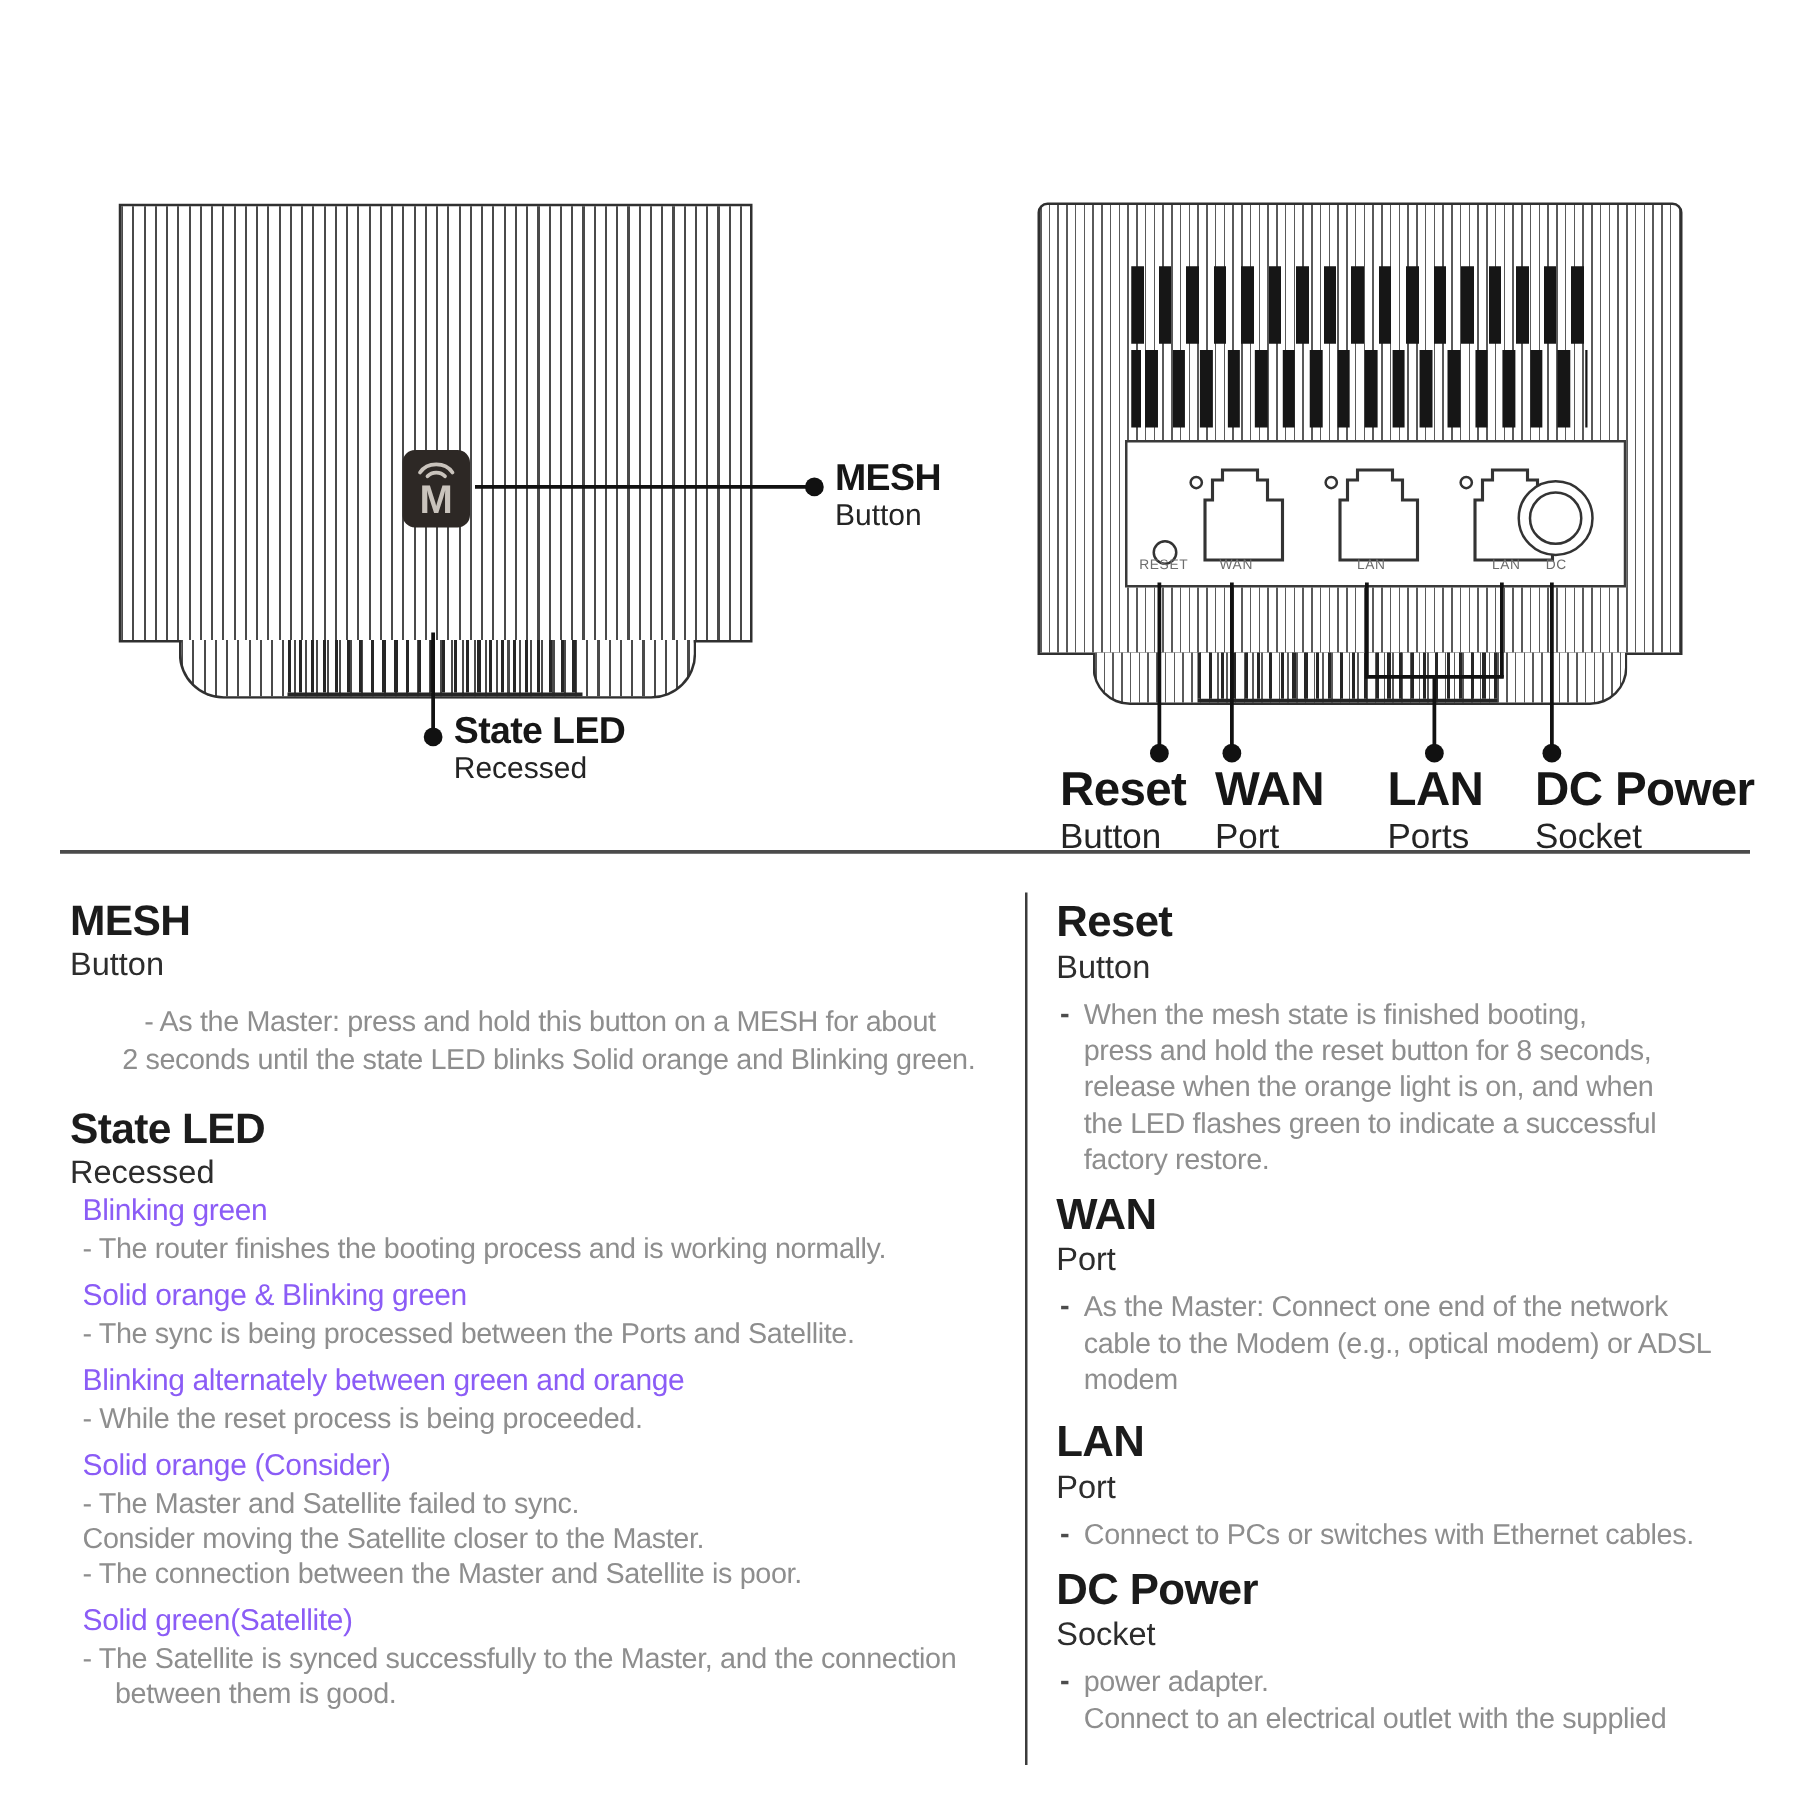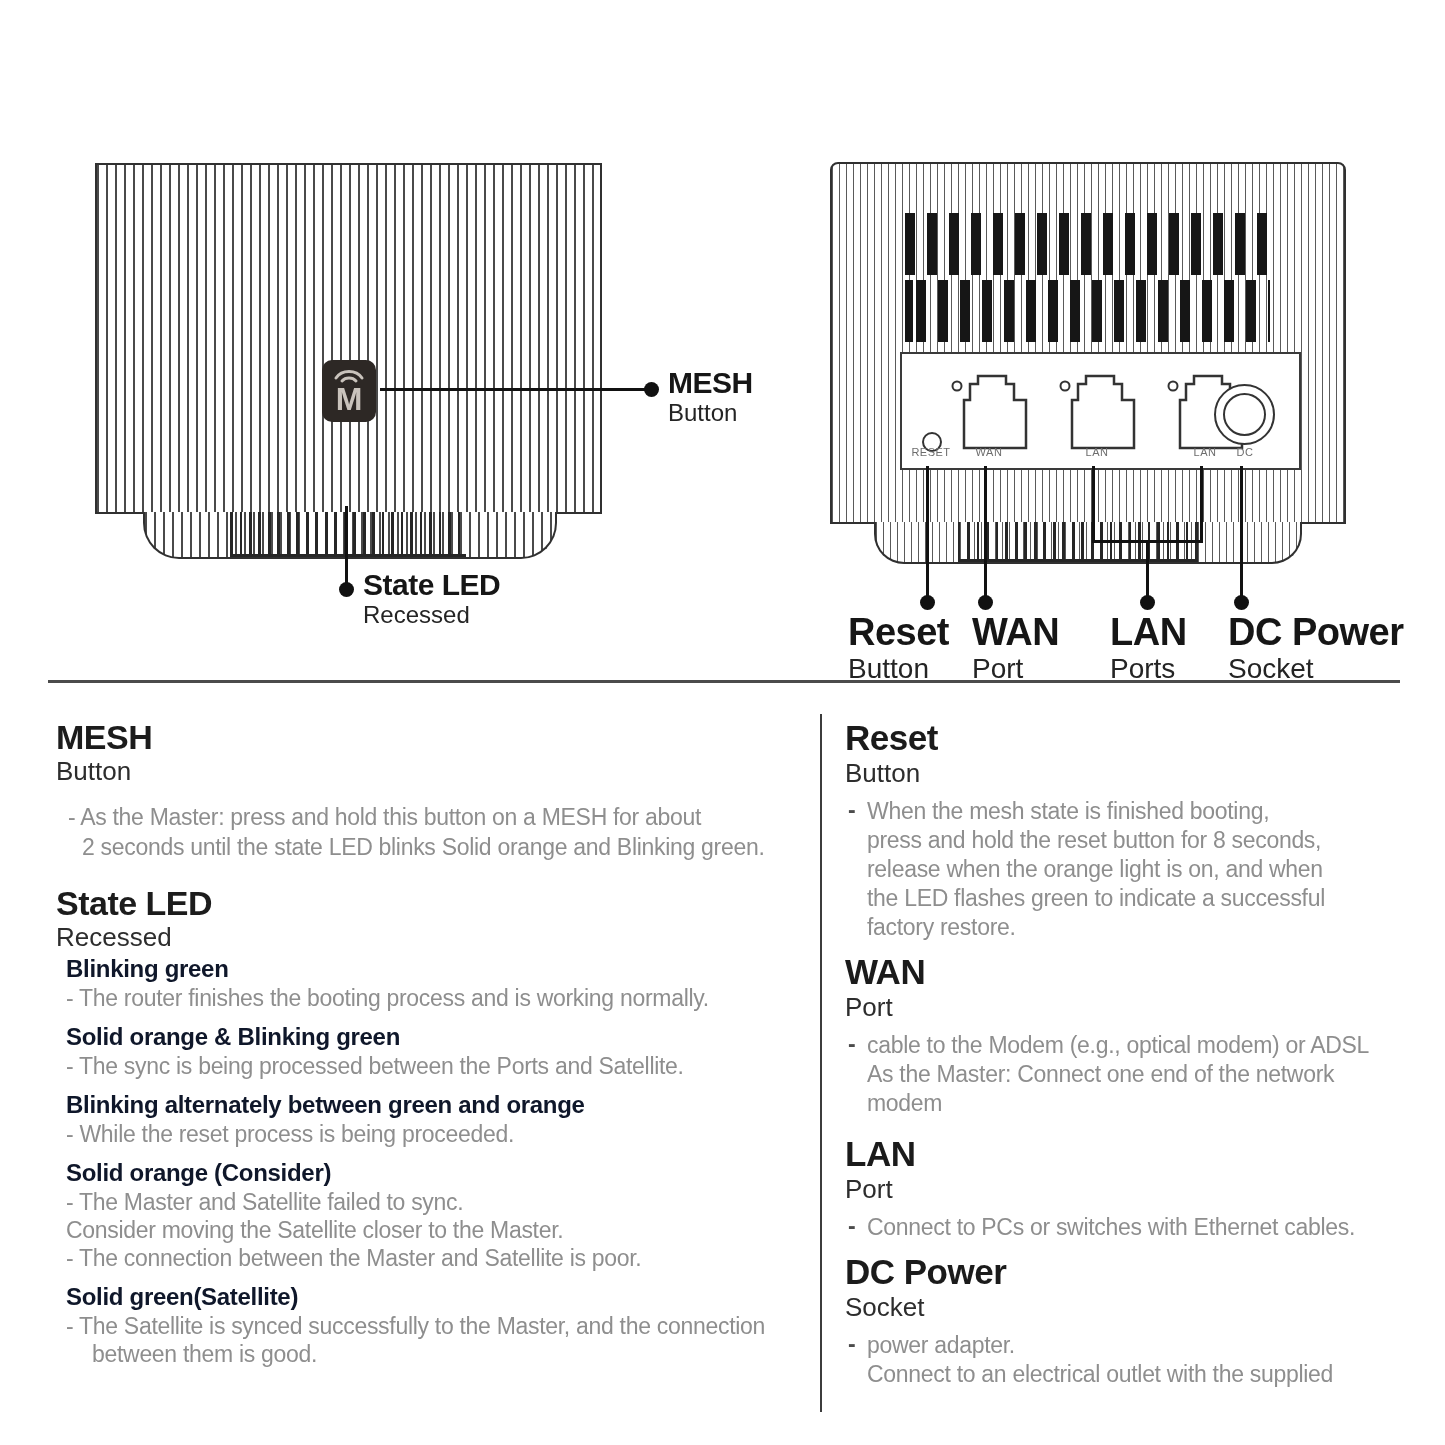--- a/index.html
+++ b/index.html
@@ -27,21 +27,21 @@
   .co-sub{font-size:24px;line-height:28px;color:#242424;}
   .co-title-lg{font-weight:700;font-size:38px;line-height:41px;color:#161616;letter-spacing:-0.5px;}
   .co-sub-lg{font-size:28px;line-height:32px;color:#242424;}
   .port-label{position:absolute;top:92px;transform:translateX(-50%);font-size:11px;color:#6d6d6d;letter-spacing:0.5px;}
 
   
   .sec-title{font-weight:700;font-size:34px;line-height:38px;color:#1c1c1c;letter-spacing:-0.5px;}
   .sec-sub{font-size:26px;line-height:30px;color:#2d2d2d;}
   .bodytxt{font-size:23px;line-height:30px;color:#8e8e8e;letter-spacing:-0.3px;}
   .led-item{margin-bottom:10px;}
-  .led-title{font-weight:700;font-size:24px;line-height:30px;color:#0f172a;letter-spacing:-0.3px;}
+  .led-title{font-weight:400;font-size:24px;line-height:30px;color:#8b5cf6;letter-spacing:-0.3px;}
   .led-line{font-size:23px;line-height:28px;color:#8e8e8e;letter-spacing:-0.3px;}
   .indent1{padding-left:14px;}
   .indent2{padding-left:26px;}
   .rc-title{font-weight:700;font-size:35px;line-height:39px;color:#1b1b1b;letter-spacing:-0.5px;}
   .rc-sub{font-size:26px;line-height:30px;color:#2d2d2d;margin-top:1px;}
   .rc-para{position:relative;margin-top:9px;padding-left:22px;font-size:23px;line-height:29px;color:#8e8e8e;letter-spacing:-0.3px;}
   .rc-dash{position:absolute;left:3px;top:-1px;font-weight:700;color:#4c4c4c;}
   .divider-h{background:#4b4b4b;}
   .divider-v{background:#3c3c3c;}
 </style>
@@ -142,21 +142,21 @@
     <div class="co-title-lg">DC Power</div>
     <div class="co-sub-lg">Socket</div>
   </div>
 
   <div class="abs divider-h" style="left:48px;top:680px;width:1352px;height:3px;"></div>
   <div class="abs divider-v" style="left:820px;top:714px;width:2px;height:698px;"></div>
 
   <div class="abs" style="left:56px;top:718px;width:740px;">
     <div class="sec-title">MESH</div>
     <div class="sec-sub">Button</div>
-    <div class="bodytxt" style="margin-top:16px;margin-left:12px;">
+    <div class="bodytxt" style="margin-top:16px;margin-left:12px;text-align:center;">
       <div>- As the Master: press and hold this button on a MESH for about</div>
       <div class="indent1">2 seconds until the state LED blinks Solid orange and Blinking green.</div>
     </div>
   </div>
 
   <div class="abs" style="left:56px;top:884px;">
     <div class="sec-title">State LED</div>
     <div class="sec-sub">Recessed</div>
   </div>
 
@@ -197,22 +197,22 @@
       <div>the LED flashes green to indicate a successful</div>
       <div>factory restore.</div>
     </div>
   </div>
 
   <div class="abs" style="left:845px;top:952px;width:560px;">
     <div class="rc-title">WAN</div>
     <div class="rc-sub">Port</div>
     <div class="rc-para">
       <span class="rc-dash">-</span>
+      <div>As the Master: Connect one end of the network</div>
       <div>cable to the Modem (e.g., optical modem) or ADSL</div>
-      <div>As the Master: Connect one end of the network</div>
       <div>modem</div>
     </div>
   </div>
 
   <div class="abs" style="left:845px;top:1134px;width:560px;">
     <div class="rc-title">LAN</div>
     <div class="rc-sub">Port</div>
     <div class="rc-para">
       <span class="rc-dash">-</span>
       <div>Connect to PCs or switches with Ethernet cables.</div>

